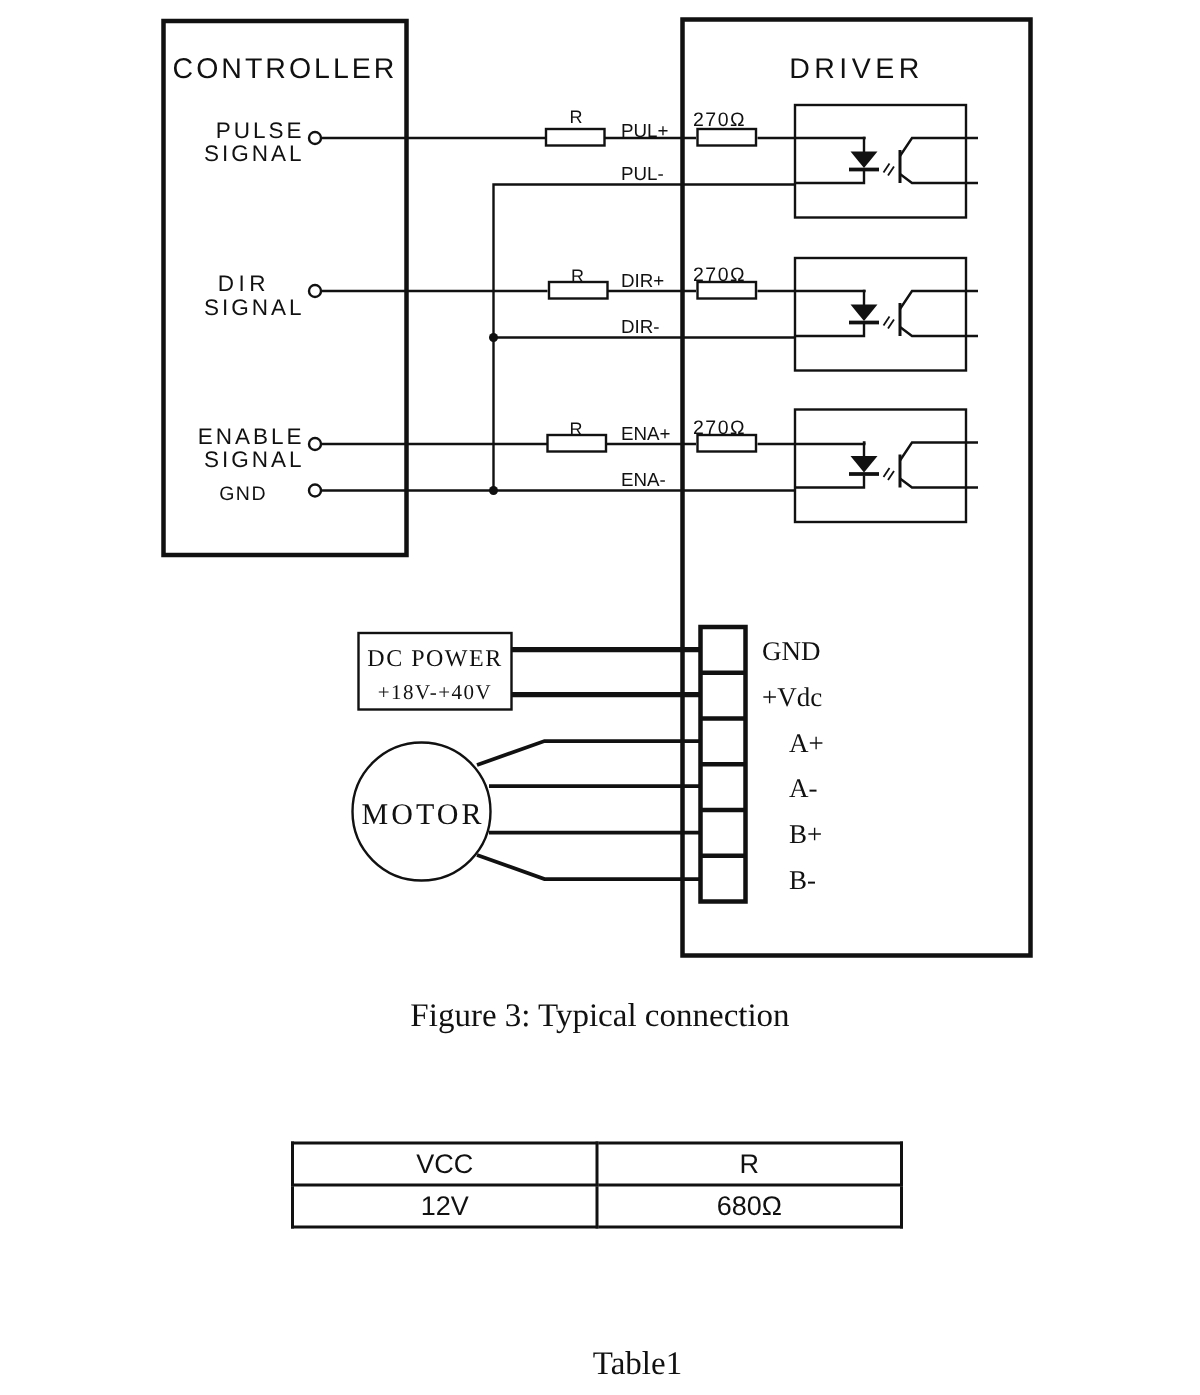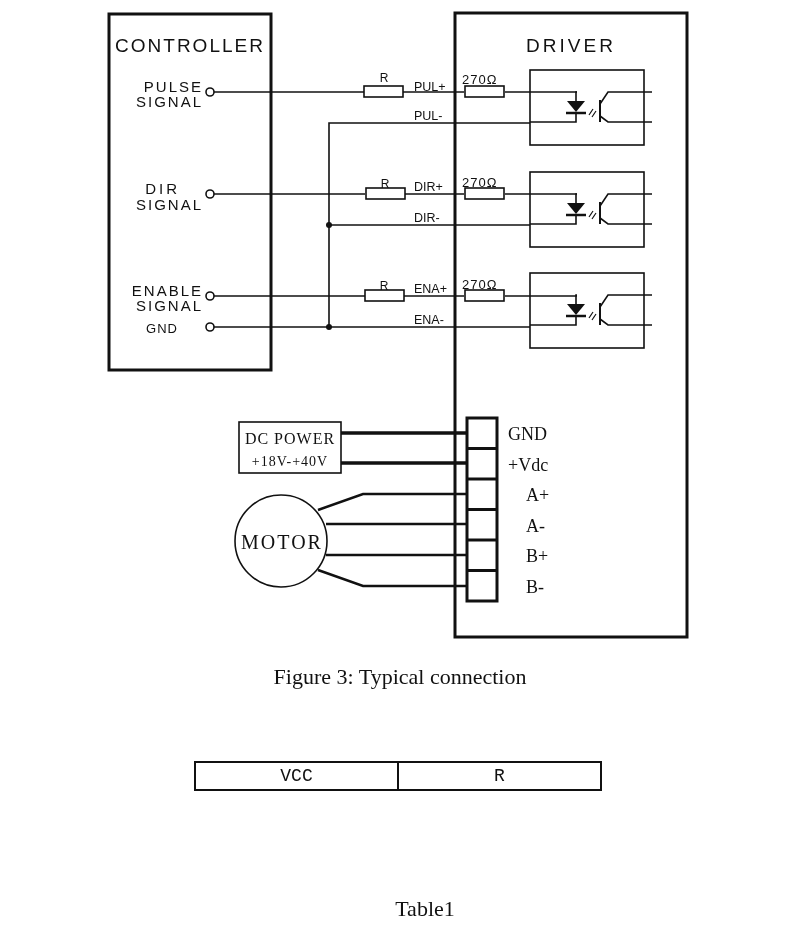--- a/index.html
+++ b/index.html
@@ -9,21 +9,21 @@
     .serif { font-family: "Liberation Serif", "DejaVu Serif", serif; }
     .caption {
       position: absolute; left: 0; width: 800px; text-align: center;
       font-family: Liberation Serif, serif; font-size: 22px; color: #111;
     }
     #fig-caption { top: 664px; }
     #table-caption { top: 896px; font-size: 22px; padding-left: 25px; }
     table#r-table {
       position: absolute; left: 194px; top: 761px; width: 408px;
       border-collapse: collapse;
-      font-family: Liberation Mono, monospace; font-size: 18px; color: #111;
+      font-family: Liberation Sans, sans-serif; font-size: 18px; color: #111;
     }
     #r-table td, #r-table th {
       border: 2px solid #111; text-align: center; height: 26px; padding: 0;
       font-weight: normal; width: 50%;
     }
   </style>
 </head>
 <body>
 
 <svg id="diagram" width="800" height="650" viewBox="0 0 800 650">
@@ -159,16 +159,20 @@
 </svg>
 
 <div class="caption" id="fig-caption">Figure 3: Typical connection</div>
 
 <table id="r-table">
   <tbody>
       <tr>
     <th>VCC</th>
     <th>R</th>
   </tr>
+  <tr>
+    <td>12V</td>
+    <td>680Ω</td>
+  </tr>
 </tbody>
   </table>
 
 <div class="caption" id="table-caption">Table1</div>
 
 </body></html>

